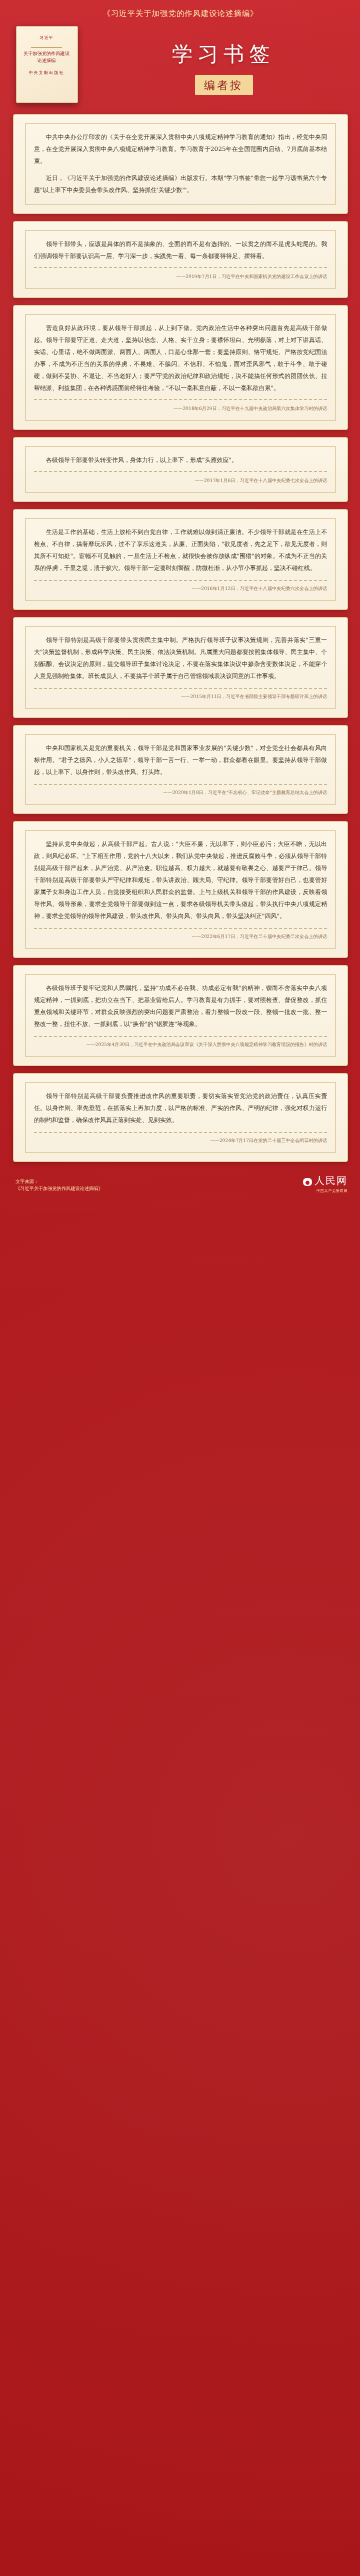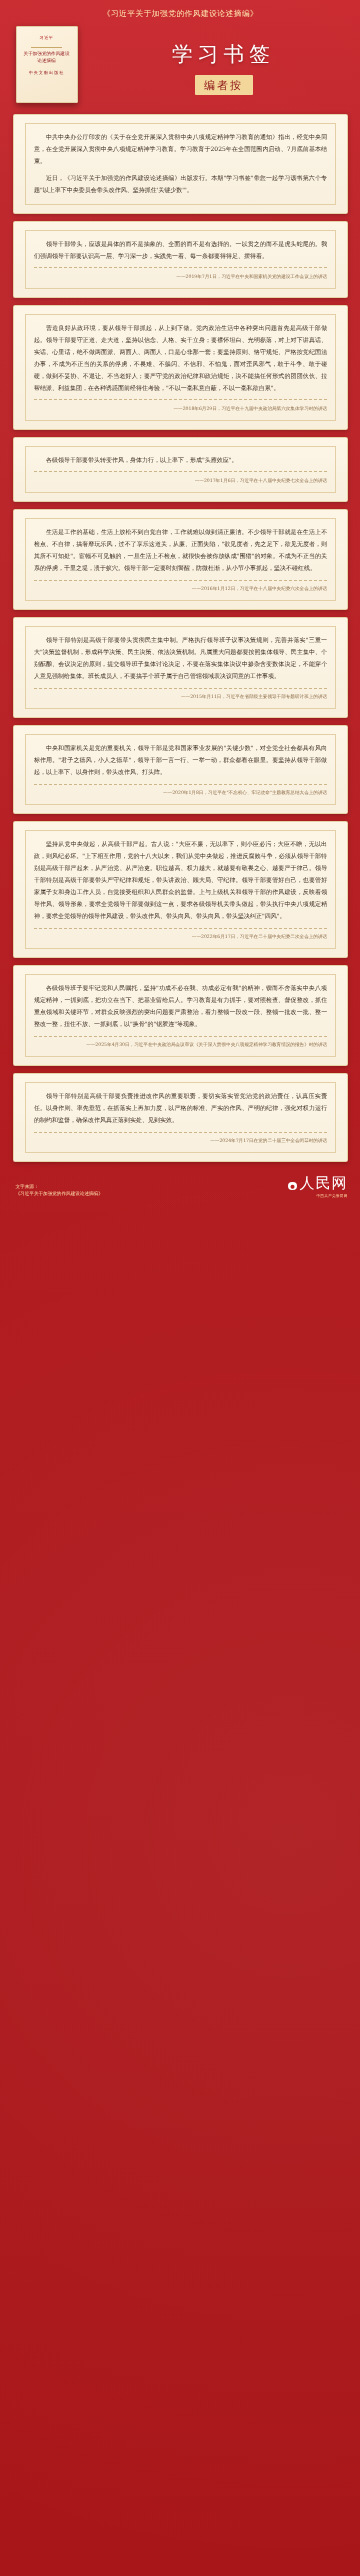--- a/index.html
+++ b/index.html
@@ -141,21 +141,21 @@
     padding:5.2px 13.4px 0 15.5px;
   }
   .footer-left{
     color:#ffe3ad;font-size:4.6px;line-height:1.7;
     font-family:"DejaVu Serif","Liberation Serif",serif;
   }
   .footer-right{
     text-align:right;
   }
   .brand-cn{
-    color:#ffffff;font-size:15px;letter-spacing:1px;
+    color:#ffffff;font-size:10px;letter-spacing:1px;
     font-family:Liberation Mono, monospace;
   }
   .brand-en{
     color:#ffd9a0;font-size:3.6px;letter-spacing:0.3px;margin-top:1px;
   }
   .brand-mark{
     display:inline-block;width:8.2px;height:8.2px;border-radius:50%;
     background:#ffffff;color:#bb1e1e;font-size:5.2px;line-height:8.2px;
     text-align:center;margin-right:3.1px;vertical-align:middle;
   }

